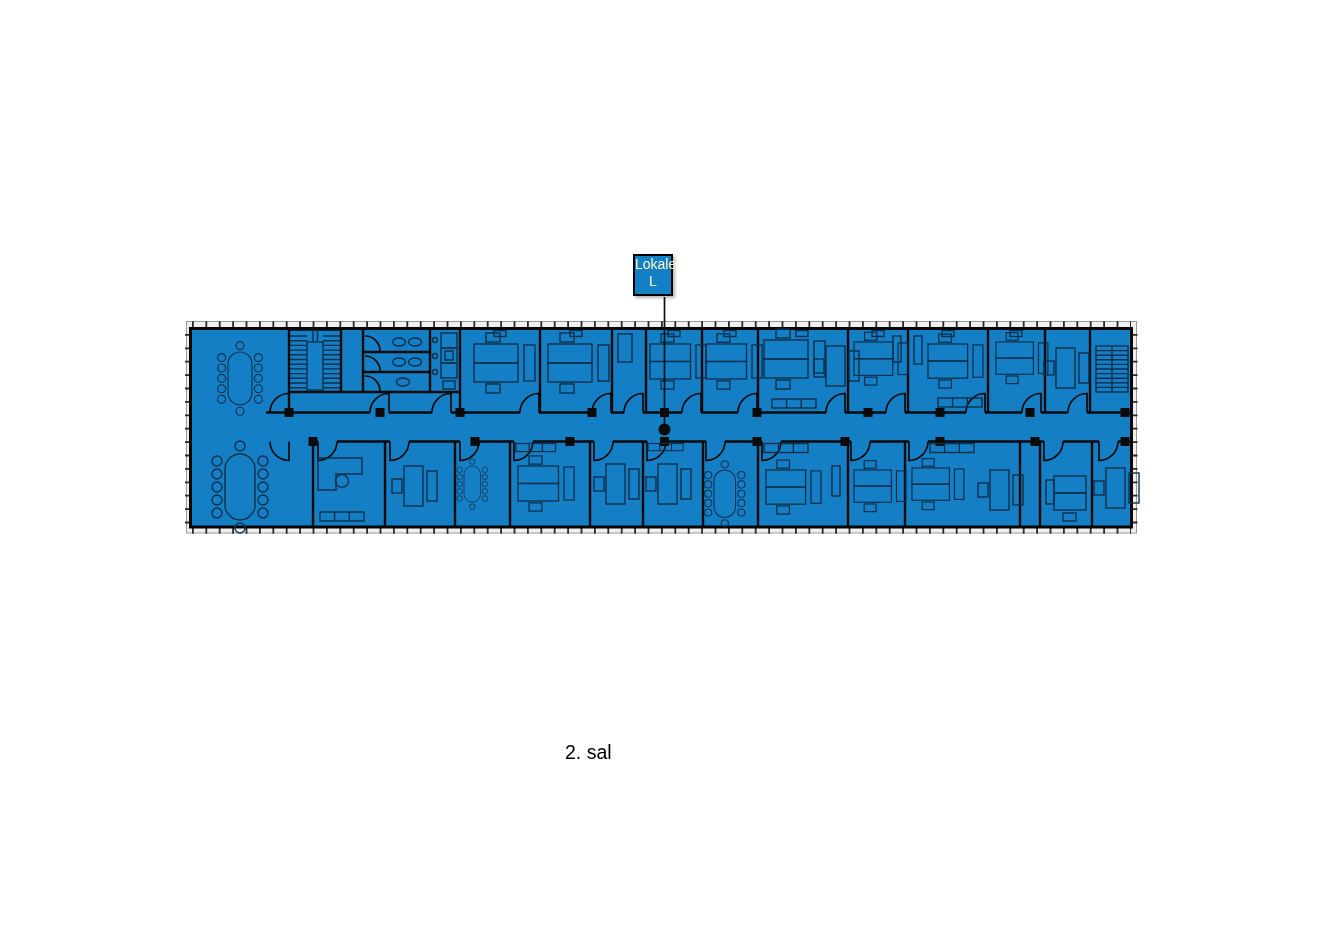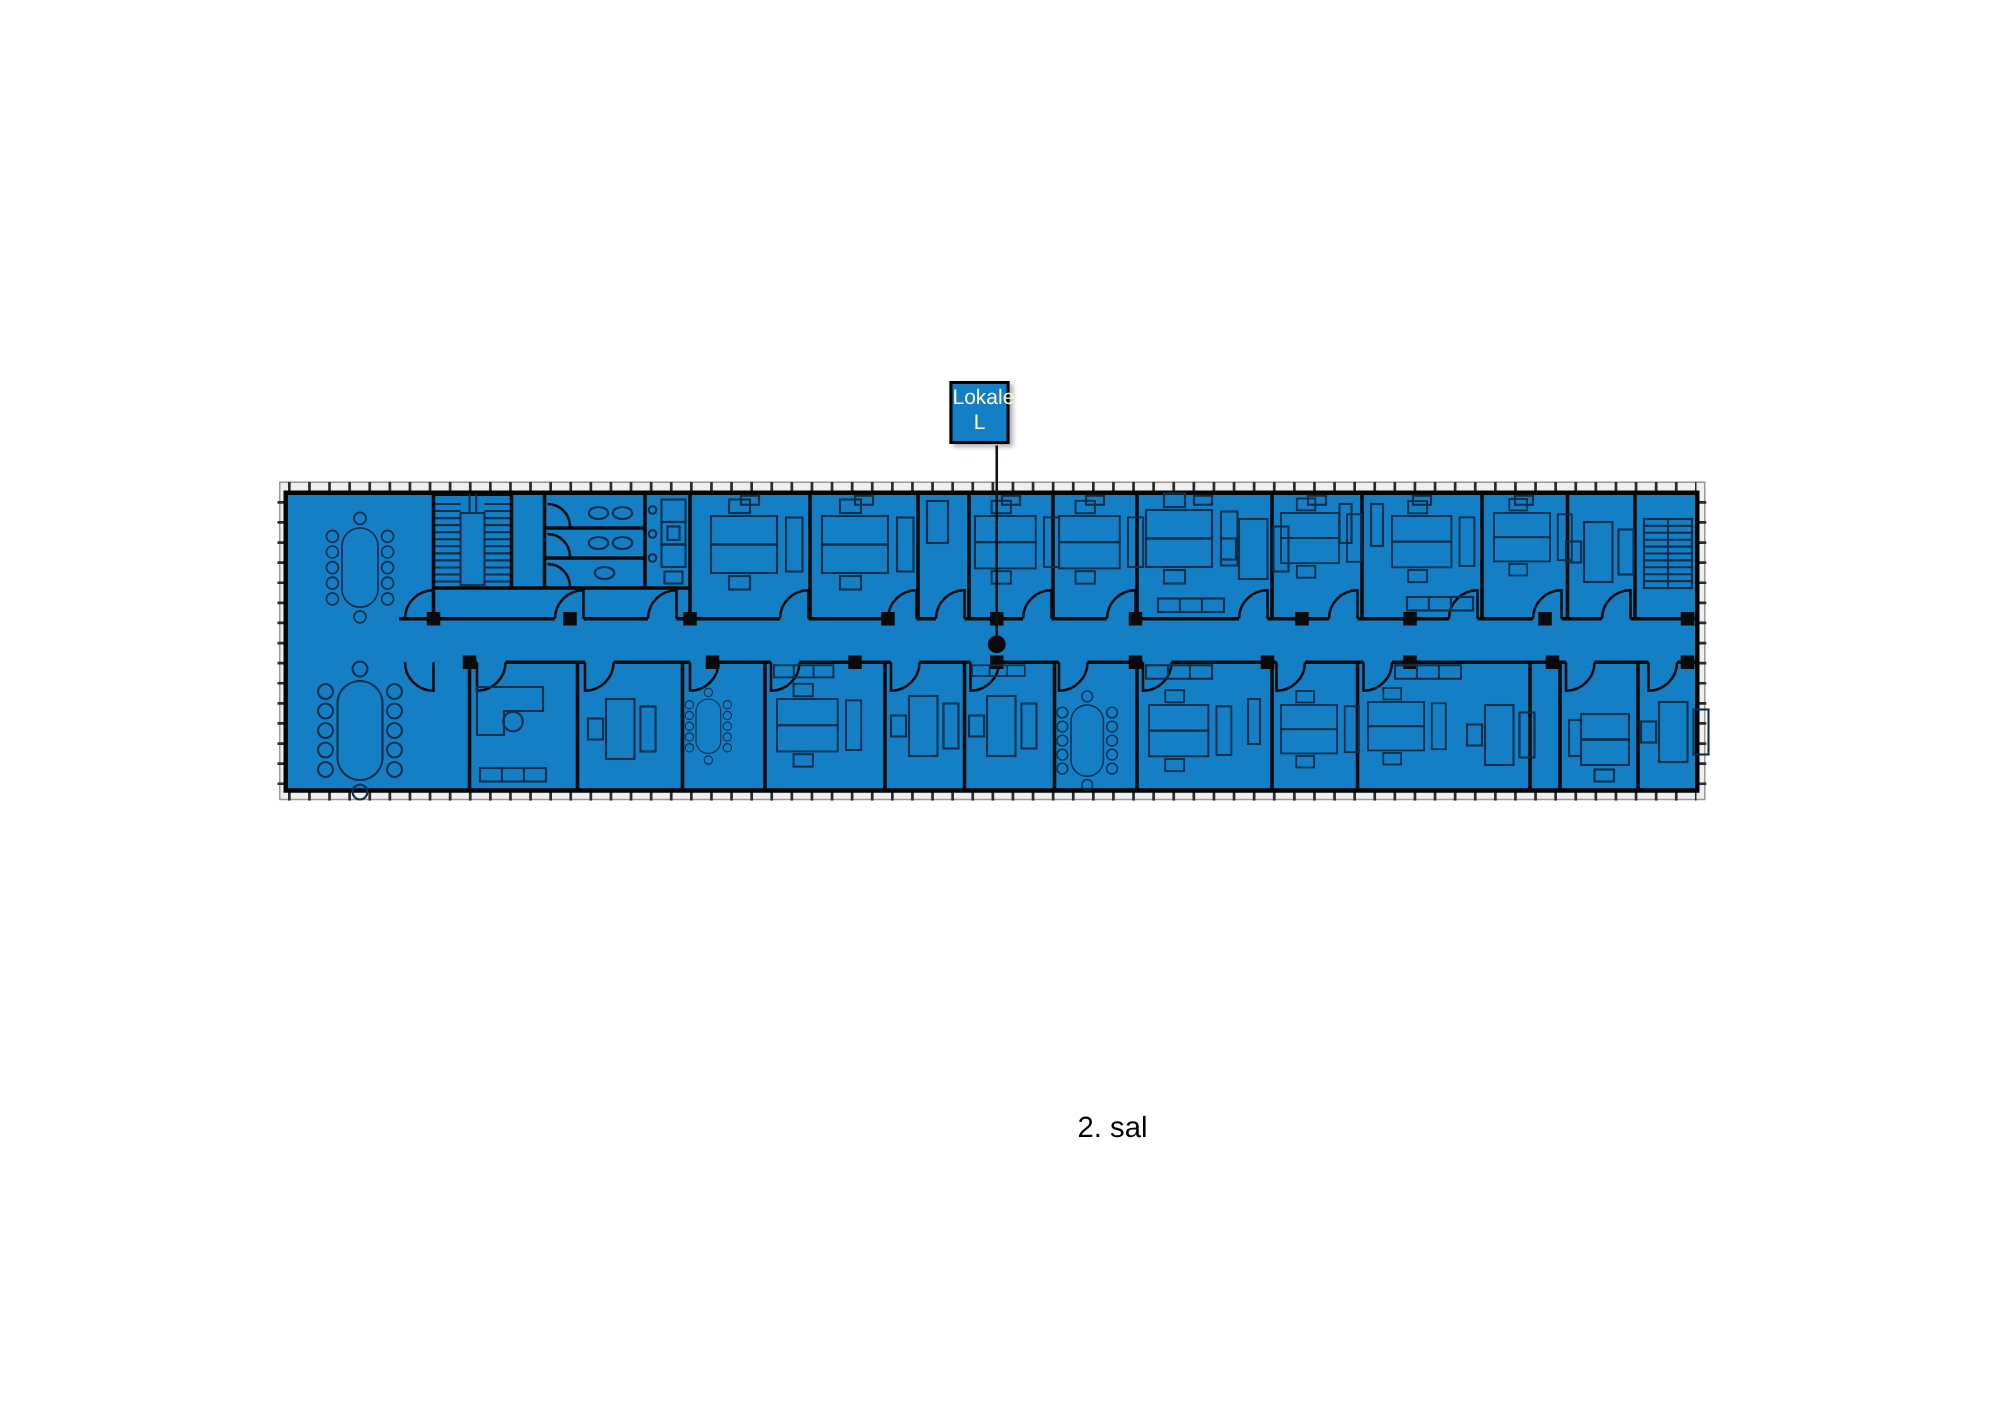--- a/index.html
+++ b/index.html
@@ -26,21 +26,21 @@
   .ticks-v{stroke:var(--tick);stroke-width:6;stroke-dasharray:1.8 11.6;fill:none;}
   .label-box{
     position:absolute;left:633px;top:254px;width:40px;height:42px;
     background:var(--blue);border:2px solid #000;box-sizing:border-box;
     color:#fef9c3;font-size:14px;line-height:17px;text-align:center;
     display:flex;flex-direction:column;
     box-shadow:2px 2px 3px rgba(0,0,0,0.3);
   }
   .caption{
     position:absolute;left:565px;top:741px;width:200px;
-    text-align:right;font-size:19.5px;color:#000;
+    text-align:left;font-size:19.5px;color:#000;
   }
 </style>
 </head>
 <body>
 
 <div class="stage">
 
 <svg class="plan-svg" width="1330" height="950" viewBox="0 0 1330 950">
 
   <g>

